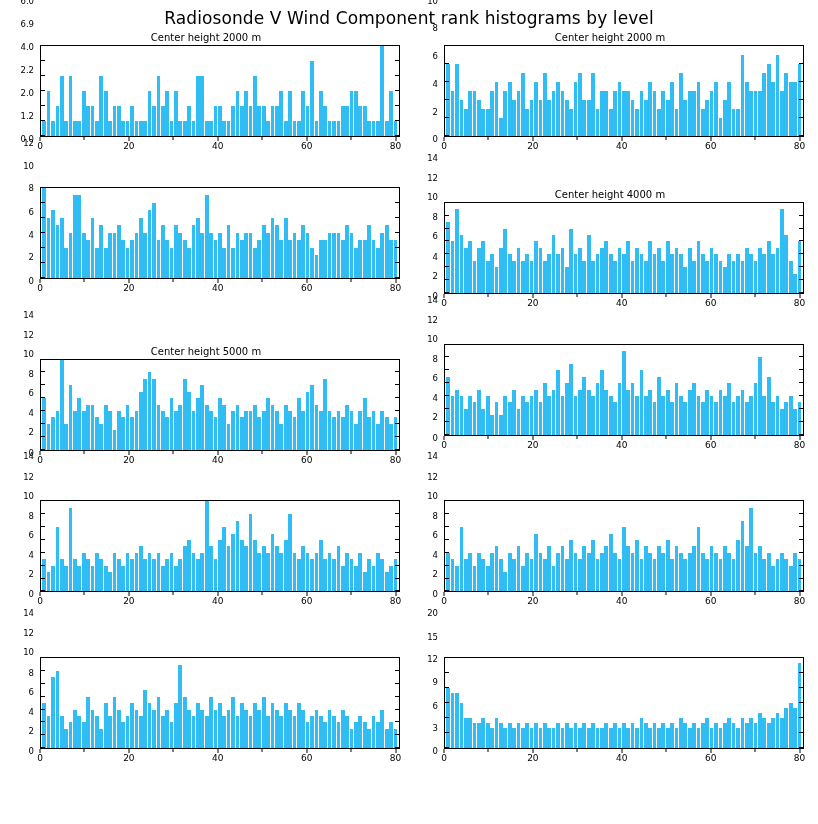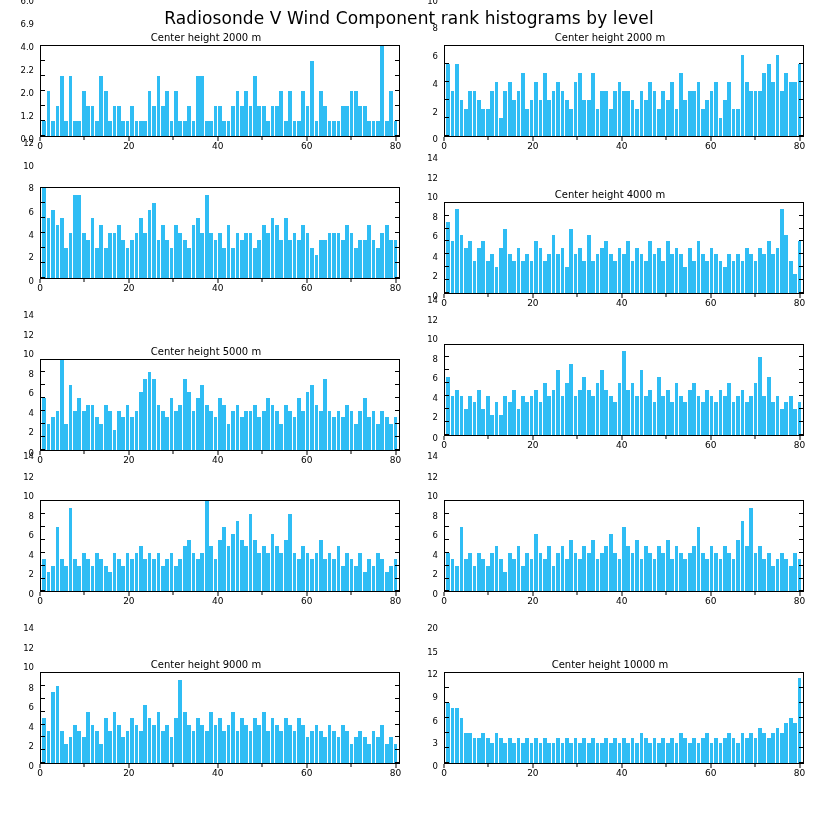--- a/index.html
+++ b/index.html
@@ -1151,21 +1151,20 @@
         <div class="xtick minor" style="left: 86.4198%;"></div>
         <div class="xtick" style="left: 98.7654%;"></div>
         <div class="xlab" style="left: 0%;">0</div>
         <div class="xlab" style="left: 24.6914%;">20</div>
         <div class="xlab" style="left: 49.3827%;">40</div>
         <div class="xlab" style="left: 74.0741%;">60</div>
         <div class="xlab" style="left: 98.7654%;">80</div>
       </div>
     </div>
     <div class="panel">
-      <div class="panel-title">Center height 9000 m</div>
       <div class="plotwrap">
         <div class="plotarea">
           <div class="bars">
             <div class="bar" style="height: 50%; background: rgb(47, 189, 244);"></div>
             <div class="bar" style="height: 35.7143%; background: rgb(47, 189, 244);"></div>
             <div class="bar" style="height: 78.5714%; background: rgb(47, 189, 244);"></div>
             <div class="bar" style="height: 85.7143%; background: rgb(47, 189, 244);"></div>
             <div class="bar" style="height: 35.7143%; background: rgb(47, 189, 244);"></div>
             <div class="bar" style="height: 21.4286%; background: rgb(47, 189, 244);"></div>
             <div class="bar" style="height: 28.5714%; background: rgb(47, 189, 244);"></div>
@@ -1283,21 +1282,20 @@
         <div class="xtick minor" style="left: 86.4198%;"></div>
         <div class="xtick" style="left: 98.7654%;"></div>
         <div class="xlab" style="left: 0%;">0</div>
         <div class="xlab" style="left: 24.6914%;">20</div>
         <div class="xlab" style="left: 49.3827%;">40</div>
         <div class="xlab" style="left: 74.0741%;">60</div>
         <div class="xlab" style="left: 98.7654%;">80</div>
       </div>
     </div>
     <div class="panel">
-      <div class="panel-title">Center height 10000 m</div>
       <div class="plotwrap">
         <div class="plotarea">
           <div class="bars">
             <div class="bar" style="height: 66.6667%; background: rgb(47, 189, 244);"></div>
             <div class="bar" style="height: 61.1111%; background: rgb(47, 189, 244);"></div>
             <div class="bar" style="height: 61.1111%; background: rgb(47, 189, 244);"></div>
             <div class="bar" style="height: 50%; background: rgb(47, 189, 244);"></div>
             <div class="bar" style="height: 33.3333%; background: rgb(47, 189, 244);"></div>
             <div class="bar" style="height: 33.3333%; background: rgb(47, 189, 244);"></div>
             <div class="bar" style="height: 27.7778%; background: rgb(47, 189, 244);"></div>

